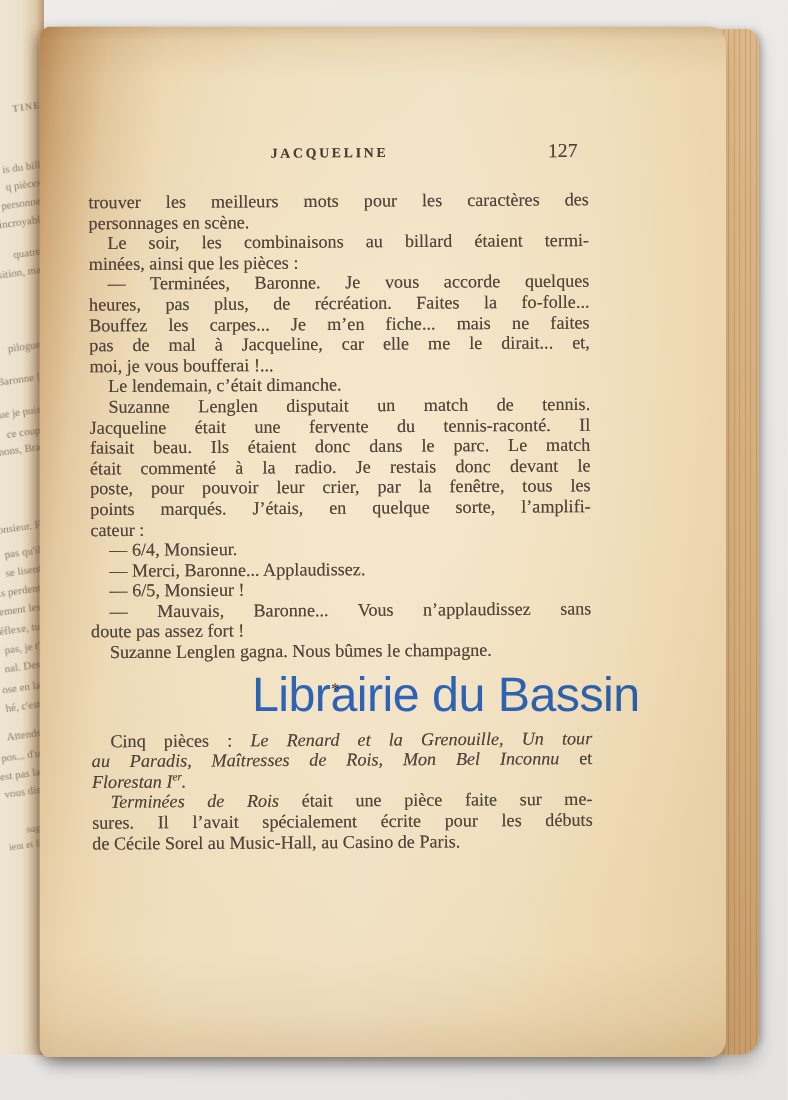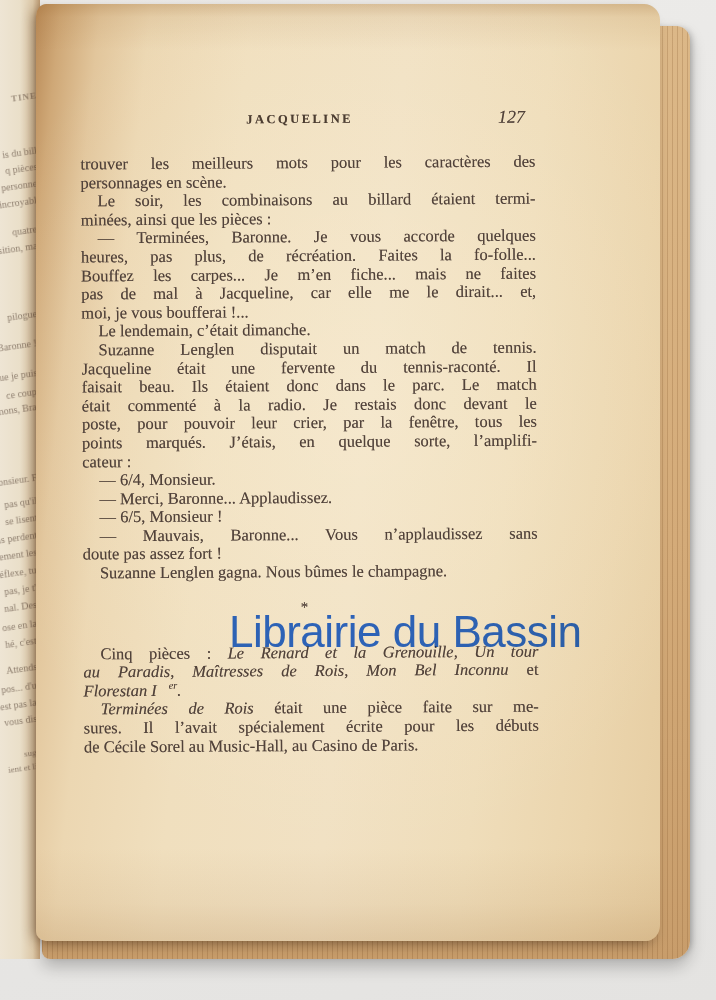--- a/index.html
+++ b/index.html
@@ -16,43 +16,43 @@
 
   
   #underpages{position:absolute;left:42px;top:26px;width:648px;height:933px;
               border-radius:6px 14px 18px 8px;
               background:
                 repeating-linear-gradient(90deg,rgba(122,78,36,0.22) 0 1px,rgba(0,0,0,0) 1px 5px),
                 linear-gradient(180deg,#dcb888 0%,#d4ab79 55%,#c89d6b 100%);
               box-shadow:0 8px 16px rgba(0,0,0,0.22), 4px 0 6px -3px rgba(0,0,0,0.25);}
 
   
-  #page{position:absolute;left:36px;top:4px;width:624px;height:937px;
+  #page{position:absolute;left:36px;top:24px;width:624px;height:937px;
         border-radius:10px 16px 14px 10px / 12px 16px 16px 10px;
         background:
           radial-gradient(90% 70% at 52% 42%, rgba(255,248,228,0.30), rgba(0,0,0,0) 70%),
           linear-gradient(180deg, rgba(156,104,48,0.30) 0, rgba(156,104,48,0.10) 1.4%, rgba(0,0,0,0) 5%, rgba(0,0,0,0) 90%, rgba(156,104,48,0.08) 96%, rgba(156,104,48,0.20) 100%),
           linear-gradient(96deg,#b98a57 0%,#cfa877 3.5%,#e2c69c 9%,#ecd7b2 16%,#f0dfbe 30%,#f1e1c3 52%,#efddba 72%,#ebd5ad 88%,#e6cda2 100%);
         box-shadow:-7px 2px 12px -4px rgba(70,38,12,0.45), 0 10px 14px -6px rgba(0,0,0,0.25);}
 
   
   #textblock{position:absolute;left:46px;top:104px;width:455px;
              color:#51423a;transform:rotate(-0.35deg);
              text-shadow:0 0 0.5px rgba(81,66,58,0.55);}
   #pagehead{position:relative;height:22px;padding-top:4px;}
   #head-title{position:absolute;left:50%;transform:translateX(calc(-50% - 8px));
               font-size:12.5px;font-weight:bold;letter-spacing:2.5px;color:#4c3d31;}
-  #head-num{position:absolute;right:10px;top:0;font-size:18px;font-style:italic;}
+  #head-num{position:absolute;right:10px;top:0;font-size:18px;}
   #bodytext{margin-top:20px;font-size:16.5px;line-height:18.6px;}
   .para{margin:0;}
   .line{text-align:justify;text-align-last:justify;white-space:normal;}
   .line.last{text-align-last:left;}
   .line.indent{text-indent:17px;}
   .line i{font-style:italic;}
-  .line sup{font-size:0.62em;vertical-align:super;line-height:0;margin-left:12px;}
+  .line sup{font-size:0.62em;vertical-align:super;line-height:0;}
   .divider{height:16px;margin:20px 0 26px 0;text-align:center;
            transform:translateX(-6px);font-size:15px;line-height:10px;}
 
   
   #watermark{position:absolute;left:193px;top:606px;z-index:5;
              font-family:Liberation Sans, sans-serif;font-size:44px;line-height:52px;
              letter-spacing:-0.5px;color:#1f63ea;mix-blend-mode:multiply;opacity:0.93;
              white-space:nowrap;margin-left:36px;}
 </style>
 </head>

